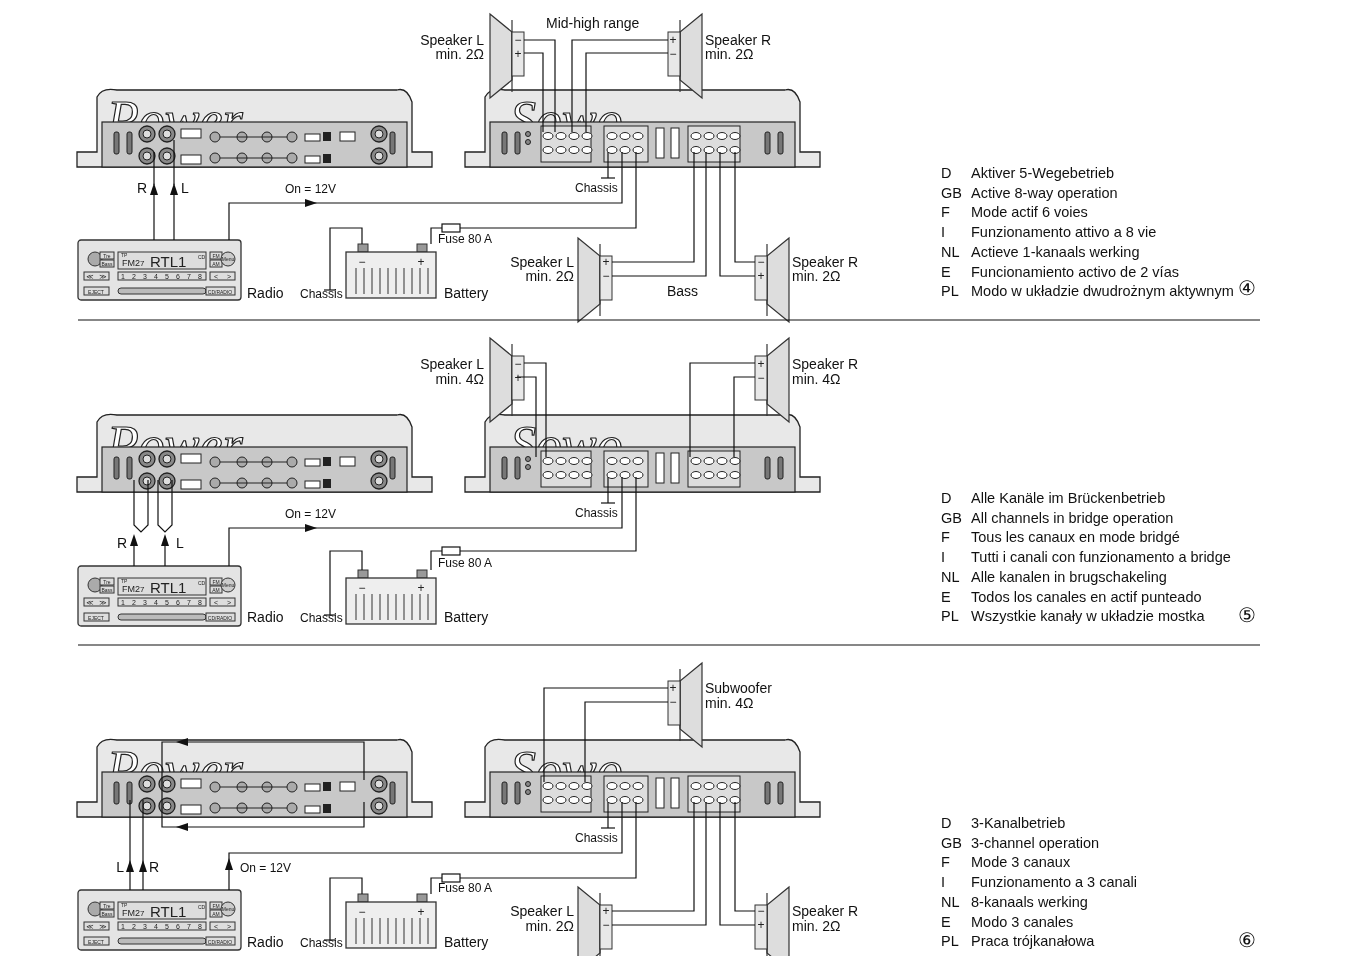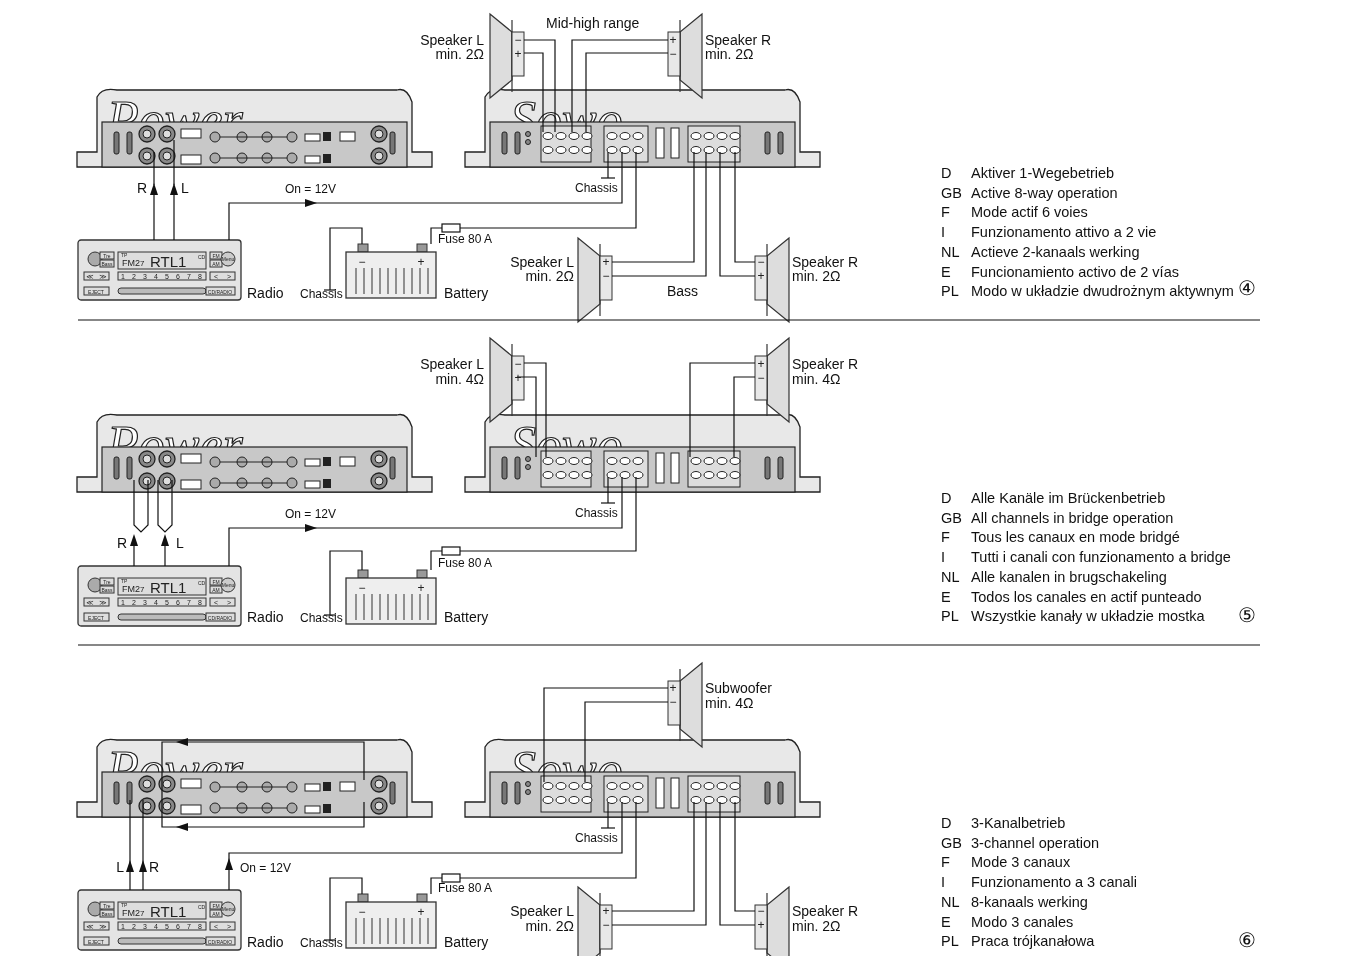--- a/index.html
+++ b/index.html
@@ -12,37 +12,37 @@
   .legend .row { display: flex; white-space: nowrap; }
   .legend .code { width: 30px; }
   .circ { position: absolute; font-size: 20px; }
 </style>
 </head>
 <body>
 
 <div class="legend" style="top:164px;">
   <div class="row">
       <span class="code">D</span>
-      <span>Aktiver 1-Wegebetrieb</span>
+      <span>Aktiver 5-Wegebetrieb</span>
     </div>
   <div class="row">
       <span class="code">GB</span>
       <span>Active 8-way operation</span>
     </div>
   <div class="row">
       <span class="code">F</span>
       <span>Mode actif 6 voies</span>
     </div>
   <div class="row">
       <span class="code">I</span>
-      <span>Funzionamento attivo a 2 vie</span>
+      <span>Funzionamento attivo a 8 vie</span>
     </div>
   <div class="row">
       <span class="code">NL</span>
-      <span>Actieve 2-kanaals werking</span>
+      <span>Actieve 1-kanaals werking</span>
     </div>
   <div class="row">
       <span class="code">E</span>
       <span>Funcionamiento activo de 2 vías</span>
     </div>
   <div class="row">
       <span class="code">PL</span>
       <span>Modo w układzie dwudrożnym aktywnym</span>
     </div>
 </div>

